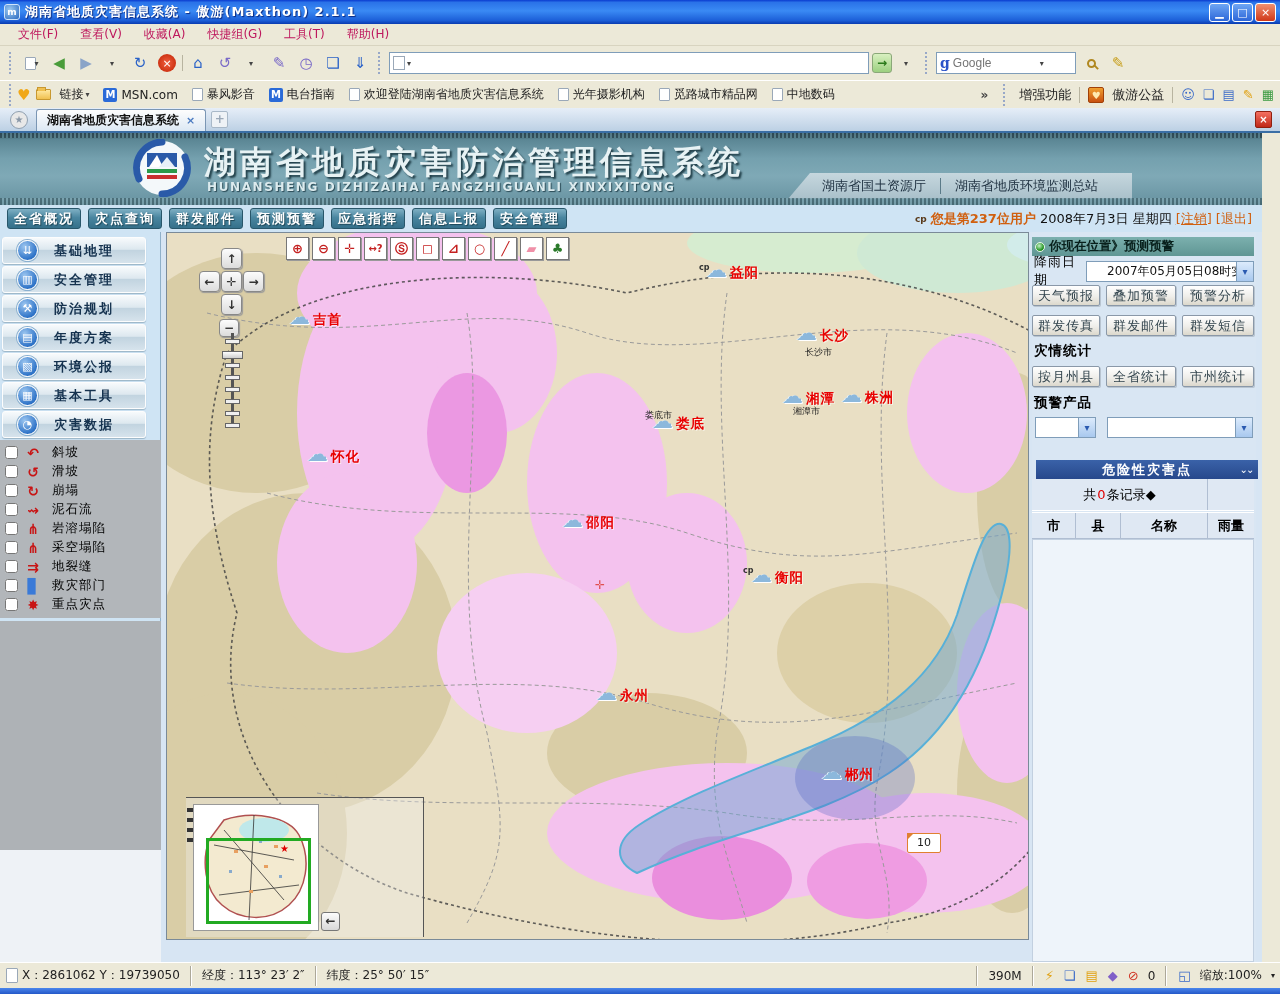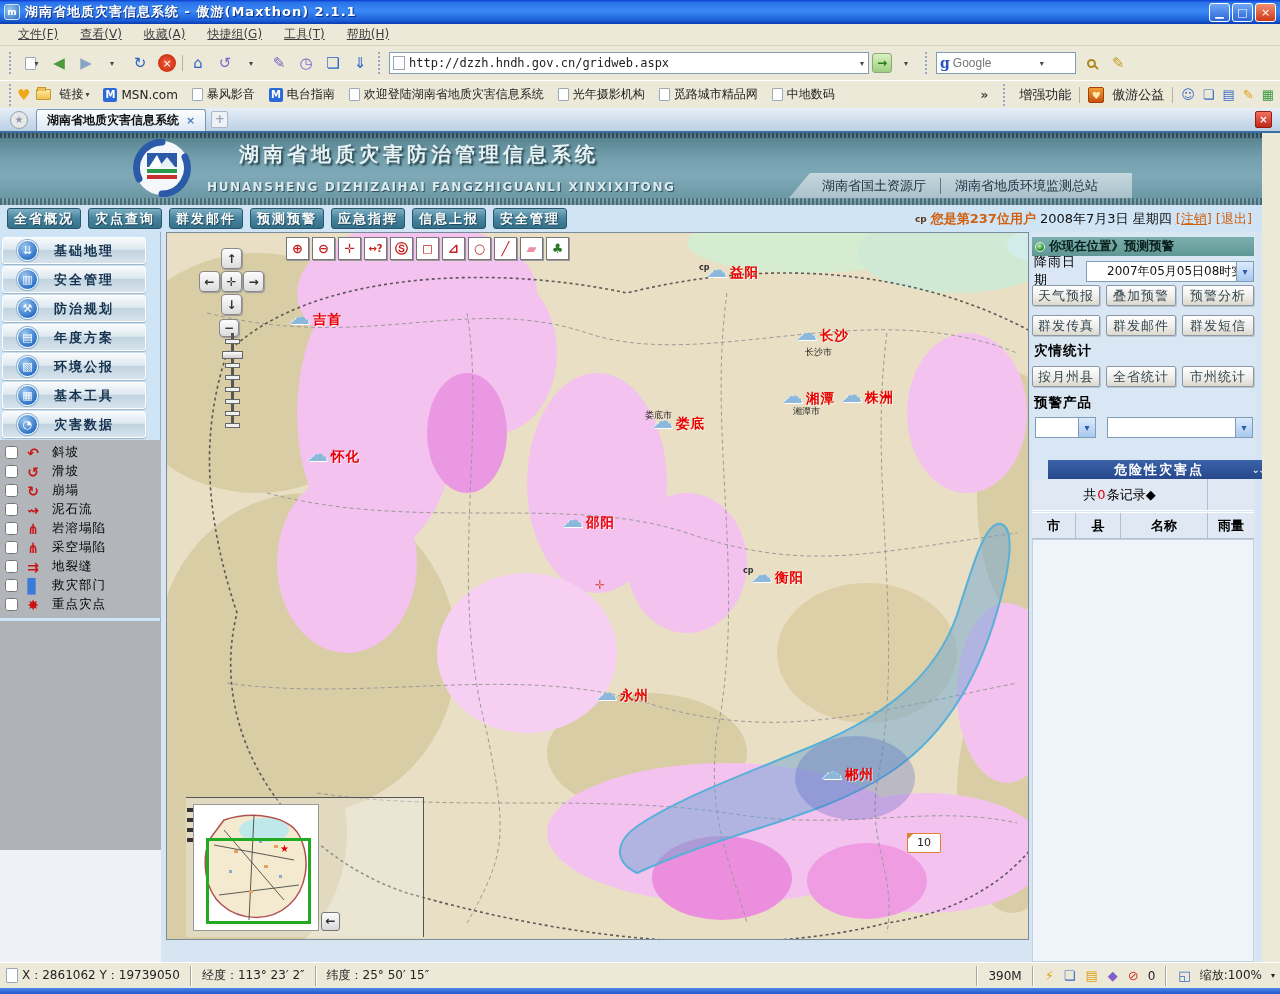--- a/index.html
+++ b/index.html
@@ -15,21 +15,21 @@
     display:flex; align-items:center; justify-content:center; font-size:9px; font-weight:bold; color:#fff; margin-right:5px; }
   .titlebar .title { font-weight:bold; font-size:13px; text-shadow:1px 1px 1px #0a2a80; letter-spacing:1px; }
   .winbtns { margin-left:auto; display:flex; gap:2px; }
   .winbtn { width:21px; height:19px; border-radius:3px; border:1px solid #fff; color:#fff; font-size:11px; line-height:17px; text-align:center;
     background:linear-gradient(180deg,#6ea6f4,#2c66d8); }
   .winbtn.close { background:linear-gradient(180deg,#f09070,#d03818); }
 
   
   .menubar { position:absolute; left:0; top:24px; width:1280px; height:22px; background:#ece9d8; border-bottom:1px solid #d8d4c0;
     display:flex; align-items:center; gap:2px; padding-left:8px; }
-  .menuitem { padding:2px 10px; color:#404040; font-size:12px;text-decoration:underline; }
+  .menuitem { padding:2px 10px; color:#be185d; font-size:12px; }
 
   
   .toolbar { position:absolute; left:0; top:46px; width:1280px; height:34px; background:#ece9d8; display:flex; align-items:center; gap:3px; padding:0 6px; }
   .grip { width:5px; height:22px; border-left:2px dotted #98a8c8; margin:0 3px; }
   .tbtn { min-width:24px; height:24px; display:flex; align-items:center; justify-content:center; border-radius:3px; font-size:15px; }
   .tb-green { color:#4a9c3a; } .tb-gray { color:#8aa4c8; } .tb-blue { color:#2a62c8; } .tb-purple { color:#7a6ac8; }
   .tb-red { color:#fff; background:radial-gradient(circle,#f06040,#c02000); border-radius:50%; width:18px; height:18px; min-width:18px; font-size:11px; margin:0 3px; }
   .ddarrow { font-size:8px; color:#444; margin-left:-2px; }
   .addr { flex:0 0 480px; height:22px; border:1px solid #7f9db9; background:#fff; display:flex; align-items:center; padding-left:3px; }
   .addr .pageico { width:12px; height:14px; background:#fff; border:1px solid #9aa8b8; margin-right:4px; }
@@ -70,21 +70,21 @@
   .content { position:absolute; left:0; top:133px; width:1262px; height:829px; background:#d7e5f3; overflow:hidden; }
 
   
   .banner { position:absolute; left:0; top:0; width:1262px; height:72px;
     background:linear-gradient(180deg,#32505c 0%,#5b8694 9%,#74a0ae 35%,#7fa9b6 60%,#6b96a4 92%,#4e7682 100%); }
   .banner::after { content:""; position:absolute; left:0; bottom:0; width:100%; height:7px;
     background:repeating-linear-gradient(90deg,#44656f 0 2px,#7da4b0 2px 4px); opacity:.8; }
   .banner::before { content:""; position:absolute; left:0; top:0; width:100%; height:5px;
     background:repeating-linear-gradient(90deg,#2c4650 0 2px,#58808c 2px 4px); opacity:.8; }
   .logo { position:absolute; left:133px; top:6px; }
-  .btitle { position:absolute; left:204px; top:8px; font-size:20px; font-weight:bold; color:#e7f2f4; letter-spacing:4px; text-shadow:2px 2px 2px #203e48;margin-left:35px; }
+  .btitle { position:absolute; left:204px; top:8px; font-size:32px; font-weight:bold; color:#e7f2f4; letter-spacing:4px; text-shadow:2px 2px 2px #203e48; }
   .bsub { position:absolute; left:207px; top:47px; font-size:12px; font-weight:bold; color:#dcebee; letter-spacing:1.6px; text-shadow:1px 1px 1px #2a4a55; }
   .blinks { position:absolute; left:788px; top:40px; width:344px; height:26px; background:linear-gradient(180deg,#c6d7de,#a9c0ca);
     clip-path:polygon(22px 0,100% 0,100% 100%,0 100%); display:flex; align-items:center; justify-content:center; gap:14px;
     color:#1c2e3e; font-size:13px; }
   .blinks .bsep { width:1px; height:16px; background:#5a7a88; }
 
   
   .navrow { position:absolute; left:0; top:72px; width:1262px; height:27px; background:#cfe4f4; display:flex; align-items:center; }
   .navtabs { display:flex; gap:7px; padding-left:7px; }
   .navtab { width:74px; height:21px; border:1px solid #28566a; border-radius:3px; color:#fff; font-size:13px; font-weight:bold; text-align:center; line-height:19px;
@@ -152,21 +152,21 @@
   .loctext { font-size:12.5px; font-weight:bold; color:#08201c; }
   .rainrow { position:absolute; left:0; top:28px; width:222px; height:22px; display:flex; align-items:center; }
   .rainlbl { font-size:13px; color:#000; letter-spacing:1px; margin-left:2px; }
   .xpsel { height:21px; background:#fff; border:1px solid #7f9db9; display:flex; align-items:center; }
   .xpsel .selval { flex:1; font-size:12px; color:#111; padding-left:20px; white-space:nowrap; overflow:hidden; }
   .xpsel .selarrow { width:17px; height:100%; background:linear-gradient(180deg,#dcebfc,#a8c8ee); border-left:1px solid #7f9db9; color:#2a5ab0; font-size:10px; text-align:center; line-height:19px; }
   .xpbtn { height:21px; background:linear-gradient(180deg,#ffffff 0%,#efeeea 55%,#dcd8cc 100%); border:1px solid #8a98a8; border-radius:2px;
     color:#33454e; font-size:13px; text-align:center; line-height:19px; box-shadow:1px 1px 0 #b8c4d0; letter-spacing:1px;}
   .btnrow { position:absolute; left:0; width:222px; display:flex; justify-content:space-between; }
   .ptitle { position:absolute; left:2px; font-size:13.5px; font-weight:bold; color:#000; letter-spacing:1px; }
-  .hazhdr { position:absolute; left:16px; top:228px; width:222px; height:19px; background:linear-gradient(180deg,#3a62a8,#27488c); color:#fff; display:flex; align-items:center; }
+  .hazhdr { position:absolute; left:4px; top:228px; width:222px; height:19px; background:linear-gradient(180deg,#3a62a8,#27488c); color:#fff; display:flex; align-items:center; }
   .hazhdr .htxt { flex:1; text-align:center; font-weight:bold; font-size:13px; letter-spacing:2px; }
   .hazhdr .hchev { width:24px; text-align:center; font-size:10px; letter-spacing:-2px; }
   .recrow { position:absolute; left:0; top:247px; width:222px; height:32px; background:#dfe8f3; border-bottom:1px solid #fff; display:flex; }
   .recleft { width:176px; border-right:1px solid #b0bed2; display:flex; align-items:center; justify-content:center; font-size:13px; color:#000; }
   .recleft .zero { color:#e00000; padding:0 1px; }
   .thead { position:absolute; left:0; top:280px; width:222px; height:27px; display:flex; background:#dfe8f3; border-top:1px solid #fff; }
   .thcell { border-right:1px solid #b0bed2; border-bottom:1px solid #b0bed2; display:flex; align-items:center; justify-content:center; font-size:13px; font-weight:bold; color:#000; }
   .tbody { position:absolute; left:0; top:307px; width:222px; height:423px; background:#eef4fa; border:1px solid #c2d0e0; }
 
   
@@ -223,21 +223,20 @@
     <span class="tbtn">
         <span class="ddarrow">▾</span>
       </span>
     <span class="tbtn tb-purple">✎</span>
     <span class="tbtn tb-purple">◷</span>
     <span class="tbtn tb-blue">❏</span>
     <span class="tbtn tb-blue">⇓</span>
     <span class="grip"></span>
     <span class="addr">
       <span class="pageico"></span>
-      <input value="http://dzzh.hndh.gov.cn/gridweb.aspx" style="">
       <span class="ddarrow">▾</span>
     </span>
     <span class="gobtn">→</span>
     <span class="tbtn">
         <span class="ddarrow">▾</span>
       </span>
     <span class="grip"></span>
     <span class="searchbox">
       <span class="gicon">g</span>
       <input placeholder="Google" style="">

